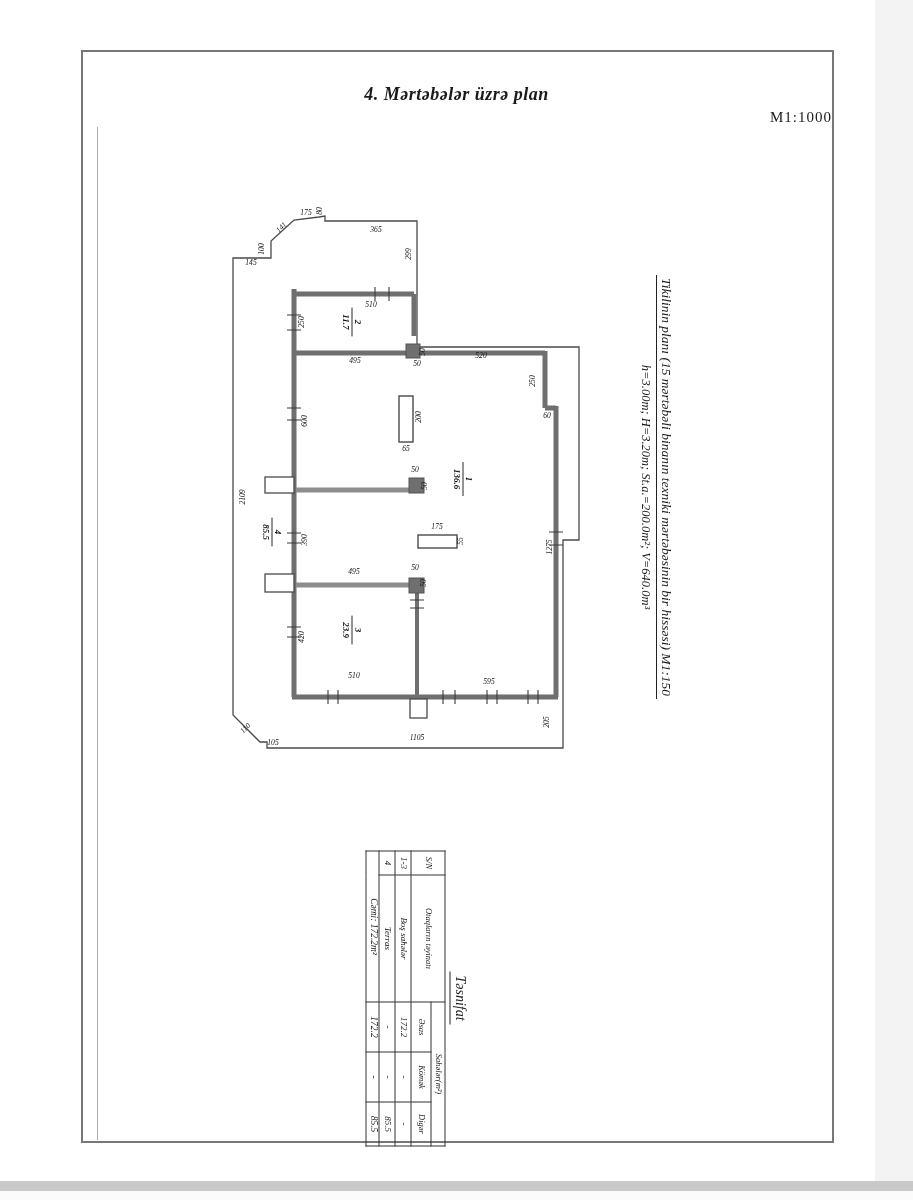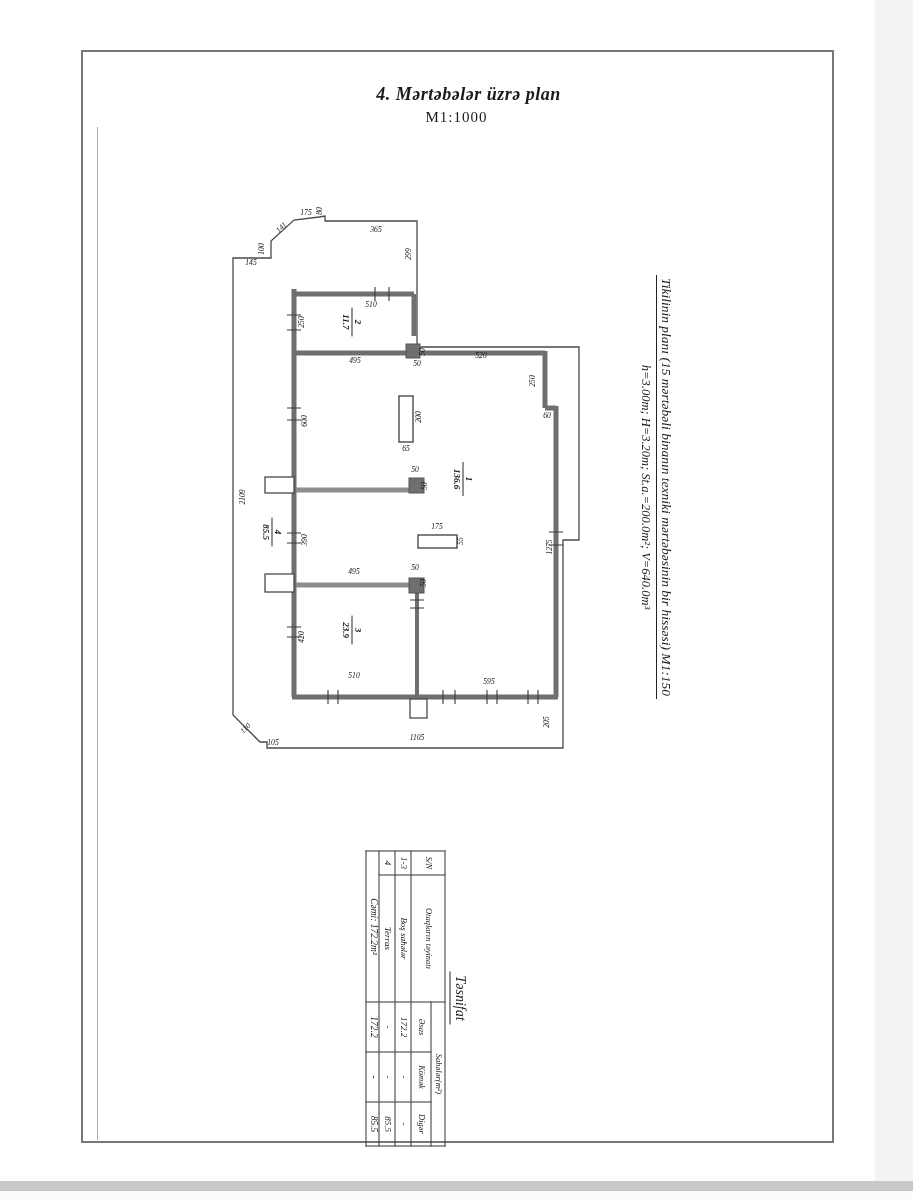--- a/index.html
+++ b/index.html
@@ -5,22 +5,22 @@
   html,body{margin:0;padding:0;background:#ffffff;}
   body{width:913px;height:1200px;position:relative;overflow:hidden;
        font-family:"Liberation Serif","DejaVu Serif",serif;color:#1a1a1a;}
   .band-right{position:absolute;right:0;top:0;width:38px;height:1184px;background:#f3f3f3;}
   .band-bottom{position:absolute;left:0;top:1181px;width:913px;height:10px;background:#c9c9c9;}
   .band-below{position:absolute;left:0;top:1191px;width:913px;height:9px;background:#fbfbfb;}
   .outer-border{position:absolute;left:81px;top:50px;width:749px;height:1089px;
                 border:2px solid #777;background:transparent;}
   .inner-line{position:absolute;left:97px;top:127px;width:1px;height:1013px;background:#a9a9a9;}
   .page-title{position:absolute;left:81px;top:84px;width:751px;text-align:center;
-              font-size:18px;font-weight:bold;font-style:italic;letter-spacing:.5px;padding-left:12px;}
-  .page-scale{position:absolute;left:81px;top:109px;width:751px;text-align:center;
+              font-size:18px;font-weight:bold;font-style:italic;letter-spacing:.5px;}
+  .page-scale{position:absolute;left:81px;top:109px;width:751px;text-align:right;
               font-size:15px;letter-spacing:1px;}
   
   .caption-block{position:absolute;left:390px;top:458px;width:510px;height:58px;
                  transform:rotate(90deg);text-align:center;font-style:italic;}
   .caption-line1{font-size:13.5px;margin:0;}
   .caption-line1 span{display:inline-block;border-bottom:1.2px solid #222;padding:0 3px 1px;}
   .caption-line2{font-size:12.5px;margin:3px 0 0;}
   
   #plan-svg{position:absolute;left:225px;top:195px;}
   .dim-t{font-family:"Liberation Serif","DejaVu Serif",serif;font-style:italic;font-size:7.6px;fill:#141414;}

